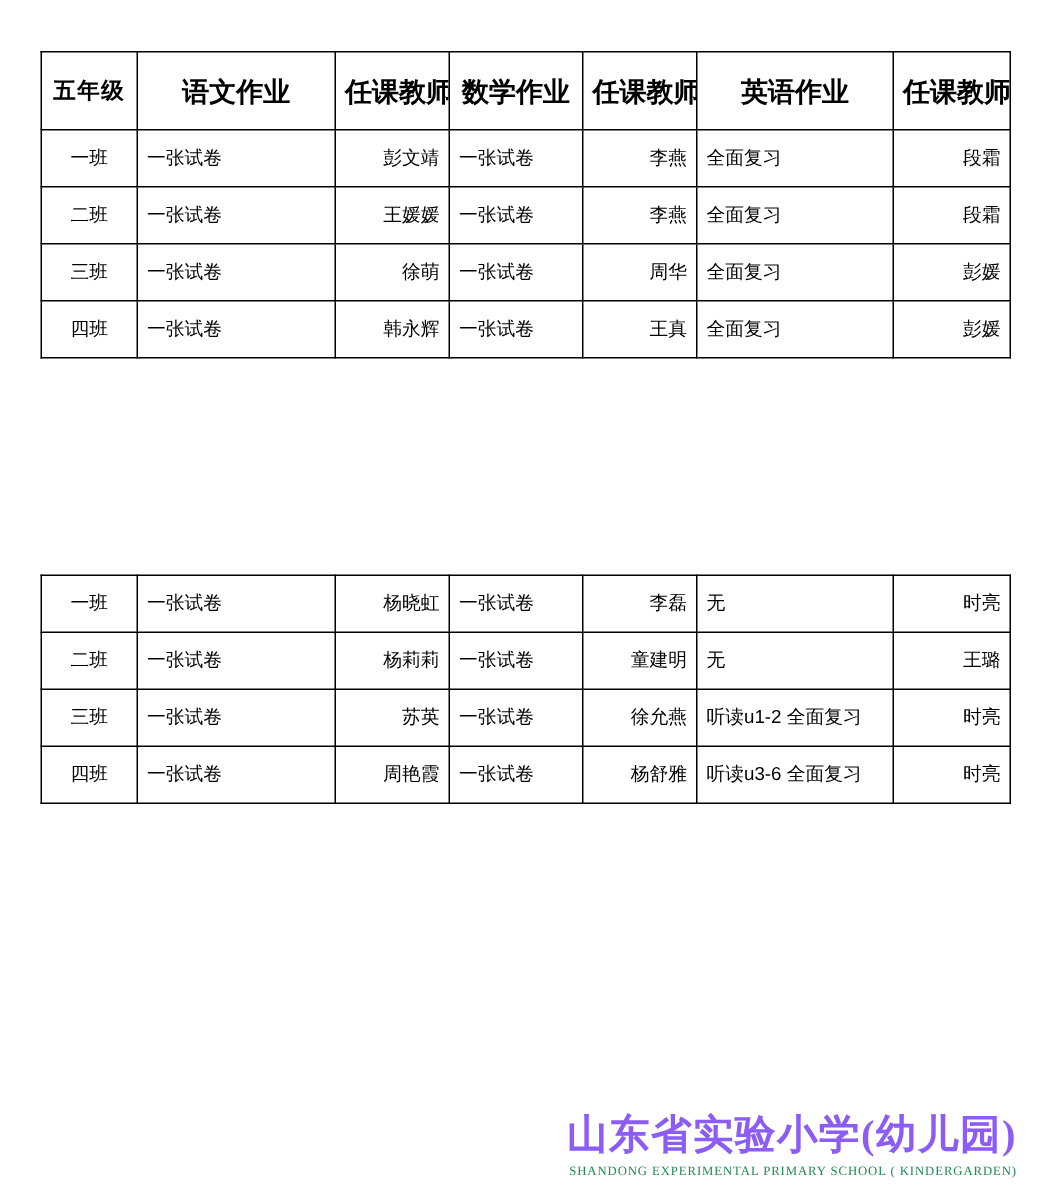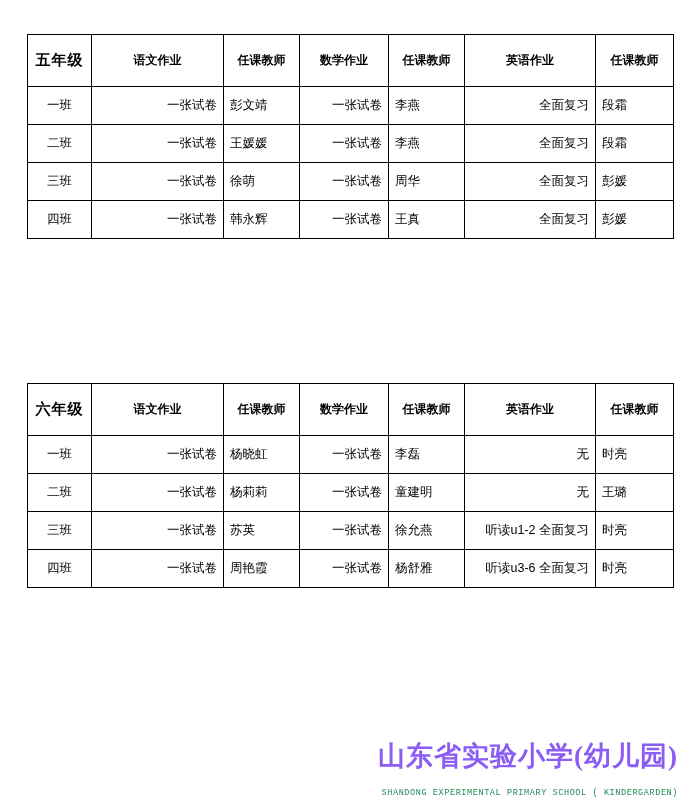--- a/index.html
+++ b/index.html
@@ -51,54 +51,54 @@
   col.c2 { width: 76px; }
   col.c3 { width: 89px; }
   col.c4 { width: 76px; }
   col.c5 { width: 131px; }
   col.c6 { width: 78px; }
 
   tr.header-row td {
     height: 52px;
     text-align: center;
     font-weight: bold;
-    font-size: 12px;
+    font-size: 18px;
   }
   tr.header-row td.grade-name {
     font-size: 15px;
     letter-spacing: 1px;
   }
-  td.left { text-align: right; padding-left: 8px; }
+  td.left { text-align: left; padding-left: 8px; }
   td.cls { text-align: center; font-size: 12.5px; margin-top: 41px; }
-  td.teacher { text-align: left; font-size: 12.5px; }
+  td.teacher { text-align: right; font-size: 12.5px; }
 
   
   .footer {
     position: absolute;
     left: 0;
     top: 742px;
     width: 700px;
     text-align: right;
     padding-right: 22px;
     box-sizing: border-box;
   }
   .footer .cn {
     font-family: "Liberation Serif", serif;
     font-weight: bold;
     font-size: 27px;
     color: #8b5cf6;
     letter-spacing: 1px;
     line-height: 1.1;
   }
   .footer .en {
-    font-family: Liberation Mono, monospace;
+    font-family: Liberation Serif, serif;
     font-size: 8.5px;
     color: #1f8a52;
     letter-spacing: 0.6px;
-    margin-top: 16px;
+    margin-top: 3px;
   }
 </style>
 </head>
 <body>
 
 <div class="page">
 
   <div class="table-block" id="grade5-block">
     <table class="grade-table">
       <colgroup>
@@ -165,29 +165,20 @@
       <colgroup>
         <col class="c0">
           <col class="c1">
           <col class="c2">
           <col class="c3">
           <col class="c4">
           <col class="c5">
           <col class="c6">
       </colgroup>
       <tbody>
-        <tr class="header-row">
-          <td class="grade-name">六年级</td>
-          <td>语文作业</td>
-          <td>任课教师</td>
-          <td>数学作业</td>
-          <td>任课教师</td>
-          <td>英语作业</td>
-          <td>任课教师</td>
-        </tr>
         <tr>
           <td class="cls">一班</td>
           <td class="left">一张试卷</td>
           <td class="teacher">杨晓虹</td>
           <td class="left">一张试卷</td>
           <td class="teacher">李磊</td>
           <td class="left">无</td>
           <td class="teacher">时亮</td>
         </tr>
         <tr>

